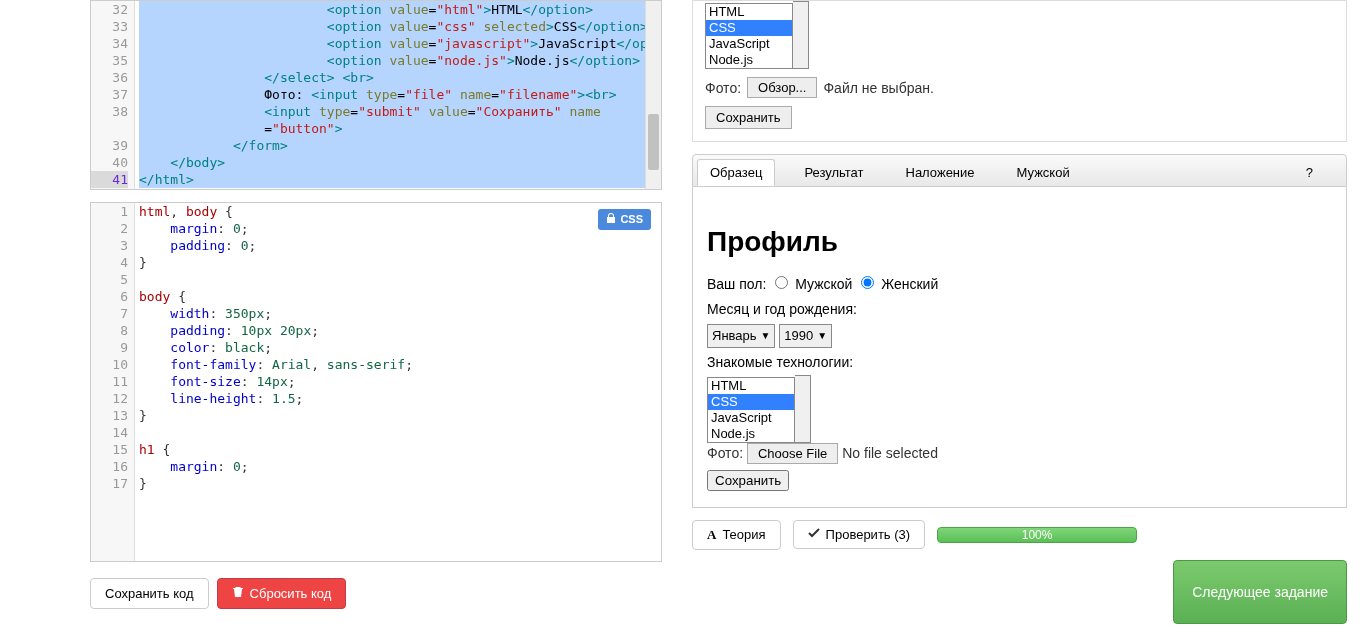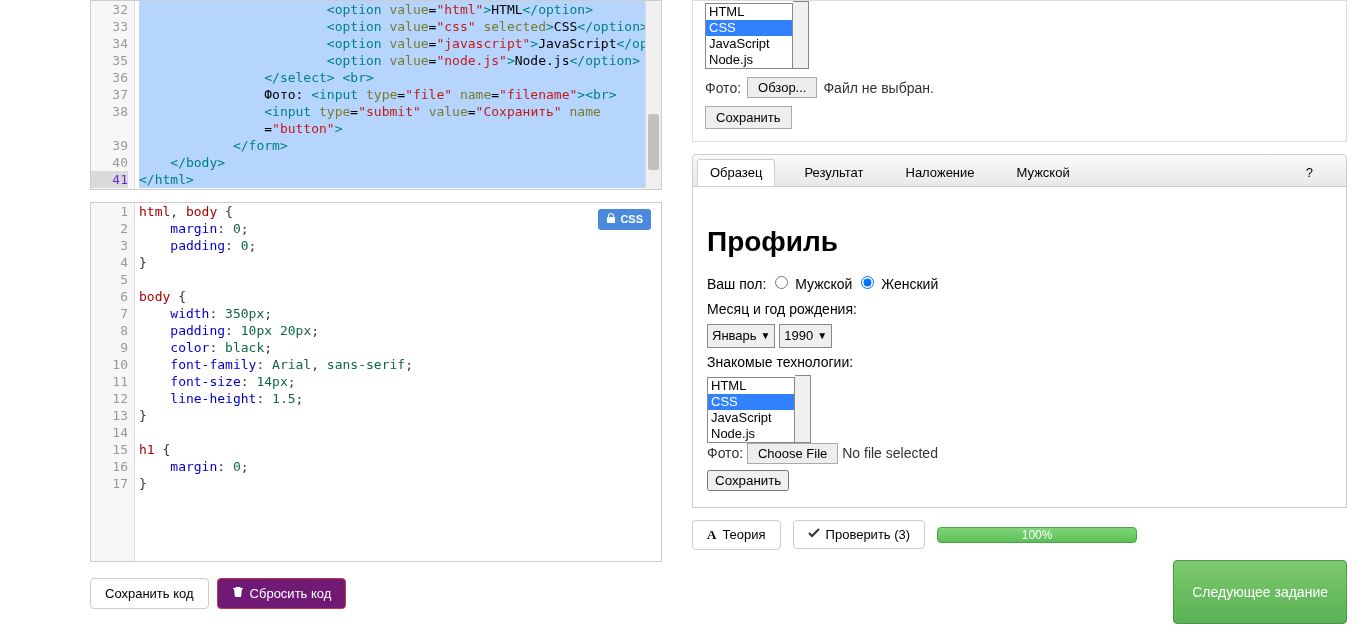--- a/index.html
+++ b/index.html
@@ -31,21 +31,21 @@
   .editor-html { height: 192px; }
   .editor-css  { height: 363px; margin-top: 12px; }
 
   
   .scrollbar { position: absolute; right: 0; top: 0; bottom: 0; width: 16px; background: #f0f0f0; border-left: 1px solid #ddd; }
   .scrollbar .thumb { position: absolute; left: 2px; right: 2px; background: #c1c1c1; border-radius: 2px; }
 
   
   .btnrow { margin-top: 16px; display: flex; gap: 8px; }
   .btn { padding: 7px 14px; border-radius: 4px; border: 1px solid #ccc; background: #fff; cursor: pointer; font-size: 13px; }
-  .btn-danger { background: #701a75; border-color: #c13b49; color: #fff; display: flex; align-items: center; gap: 6px; }
+  .btn-danger { background: #ef4444; border-color: #c13b49; color: #fff; display: flex; align-items: center; gap: 6px; }
 
   
   .preview { border: 1px solid #ddd; background: #fff; padding: 0 12px 12px 12px; font-size: 14px; }
   .preview .file-row { display: flex; align-items: center; gap: 6px; margin: 8px 0; }
   .preview .submit { border: 1px solid #aaa; background: #eee; padding: 3px 10px; font-size: 13px; }
   .listbox { border: 1px solid #888; width: 88px; font-size: 13px; line-height: 16px; margin-top: 2px; }
   .listbox .opt { padding: 0 3px; }
   .listbox .opt.sel { background: #3181ff; color: #fff; }
   .listbox-wrap { display: flex; align-items: flex-start; }
   .listbox-sb { width: 16px; background: #f0f0f0; border: 1px solid #888; border-left: 0; align-self: stretch; }

